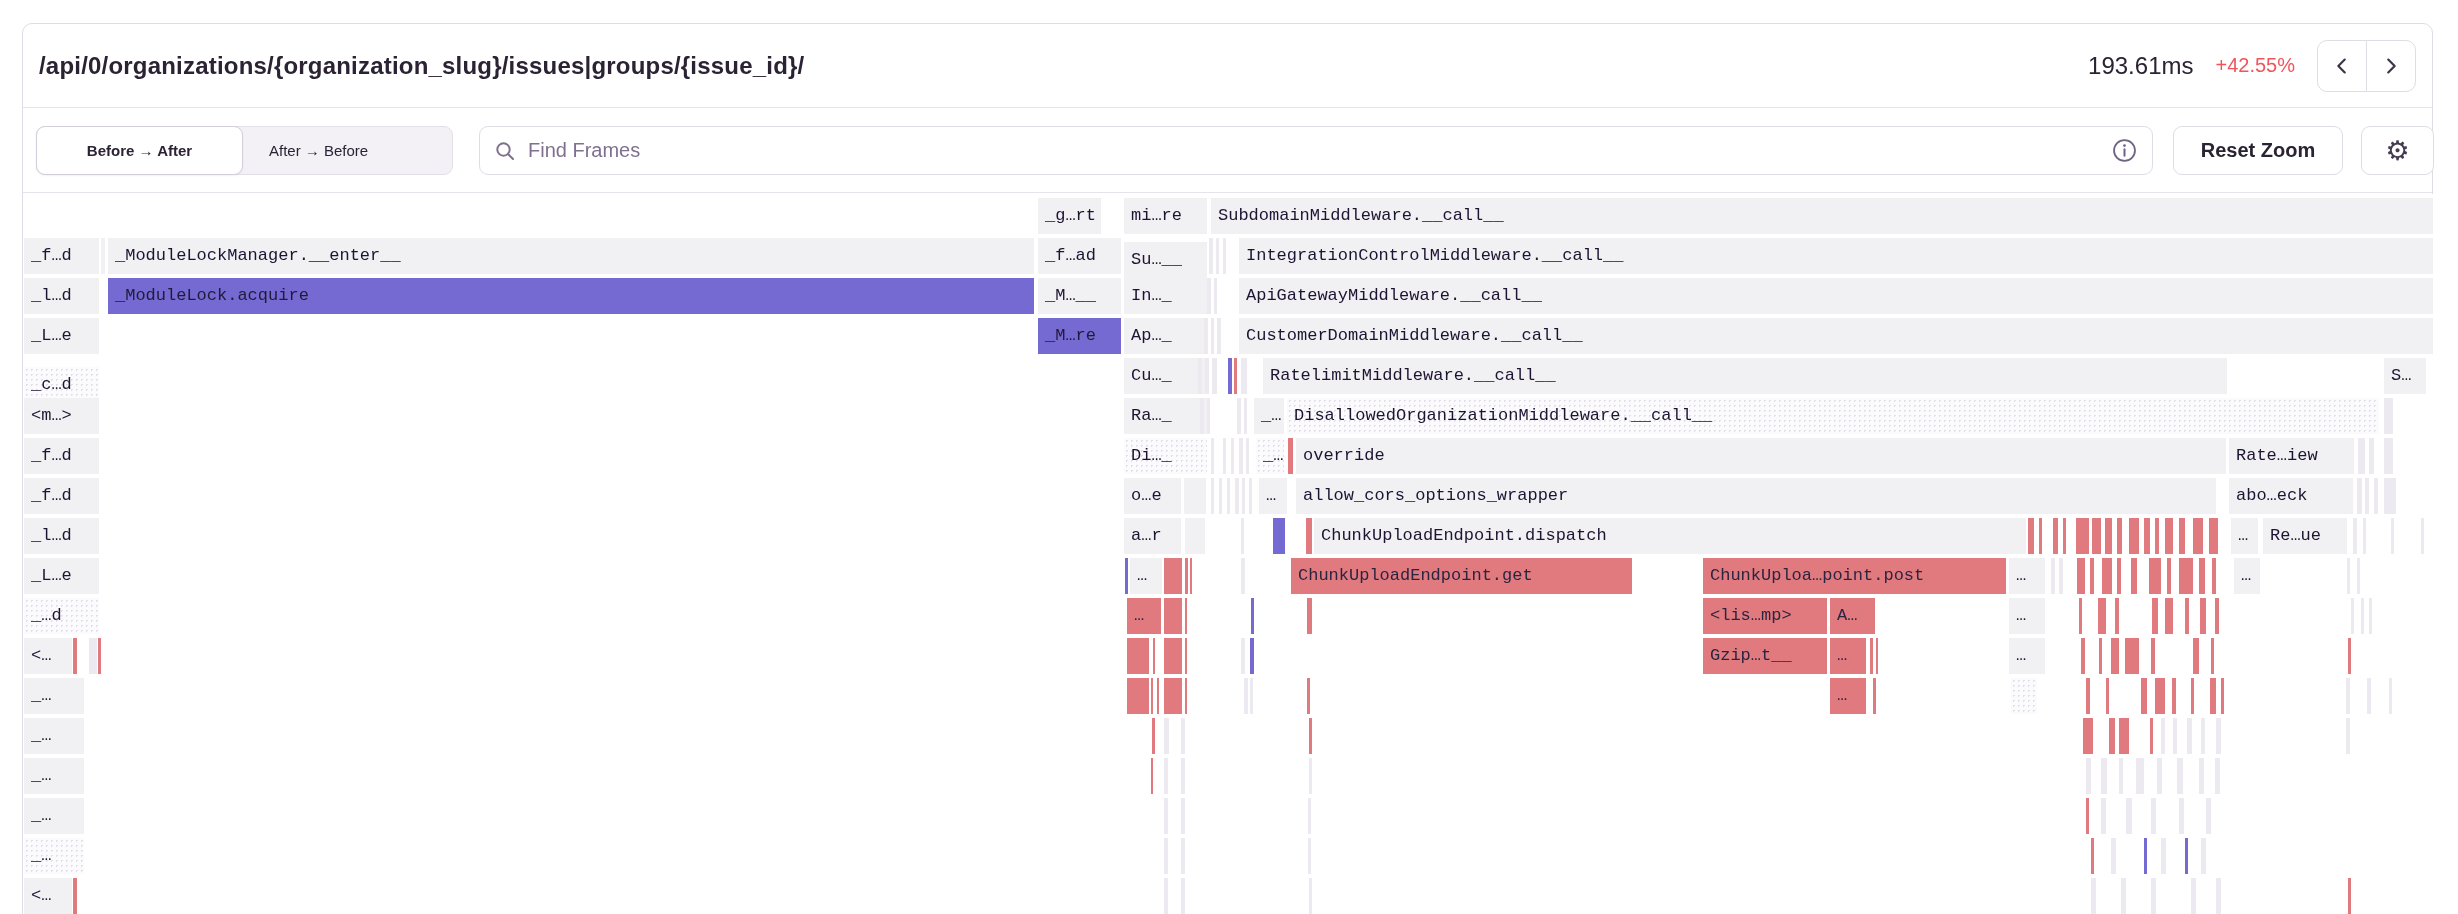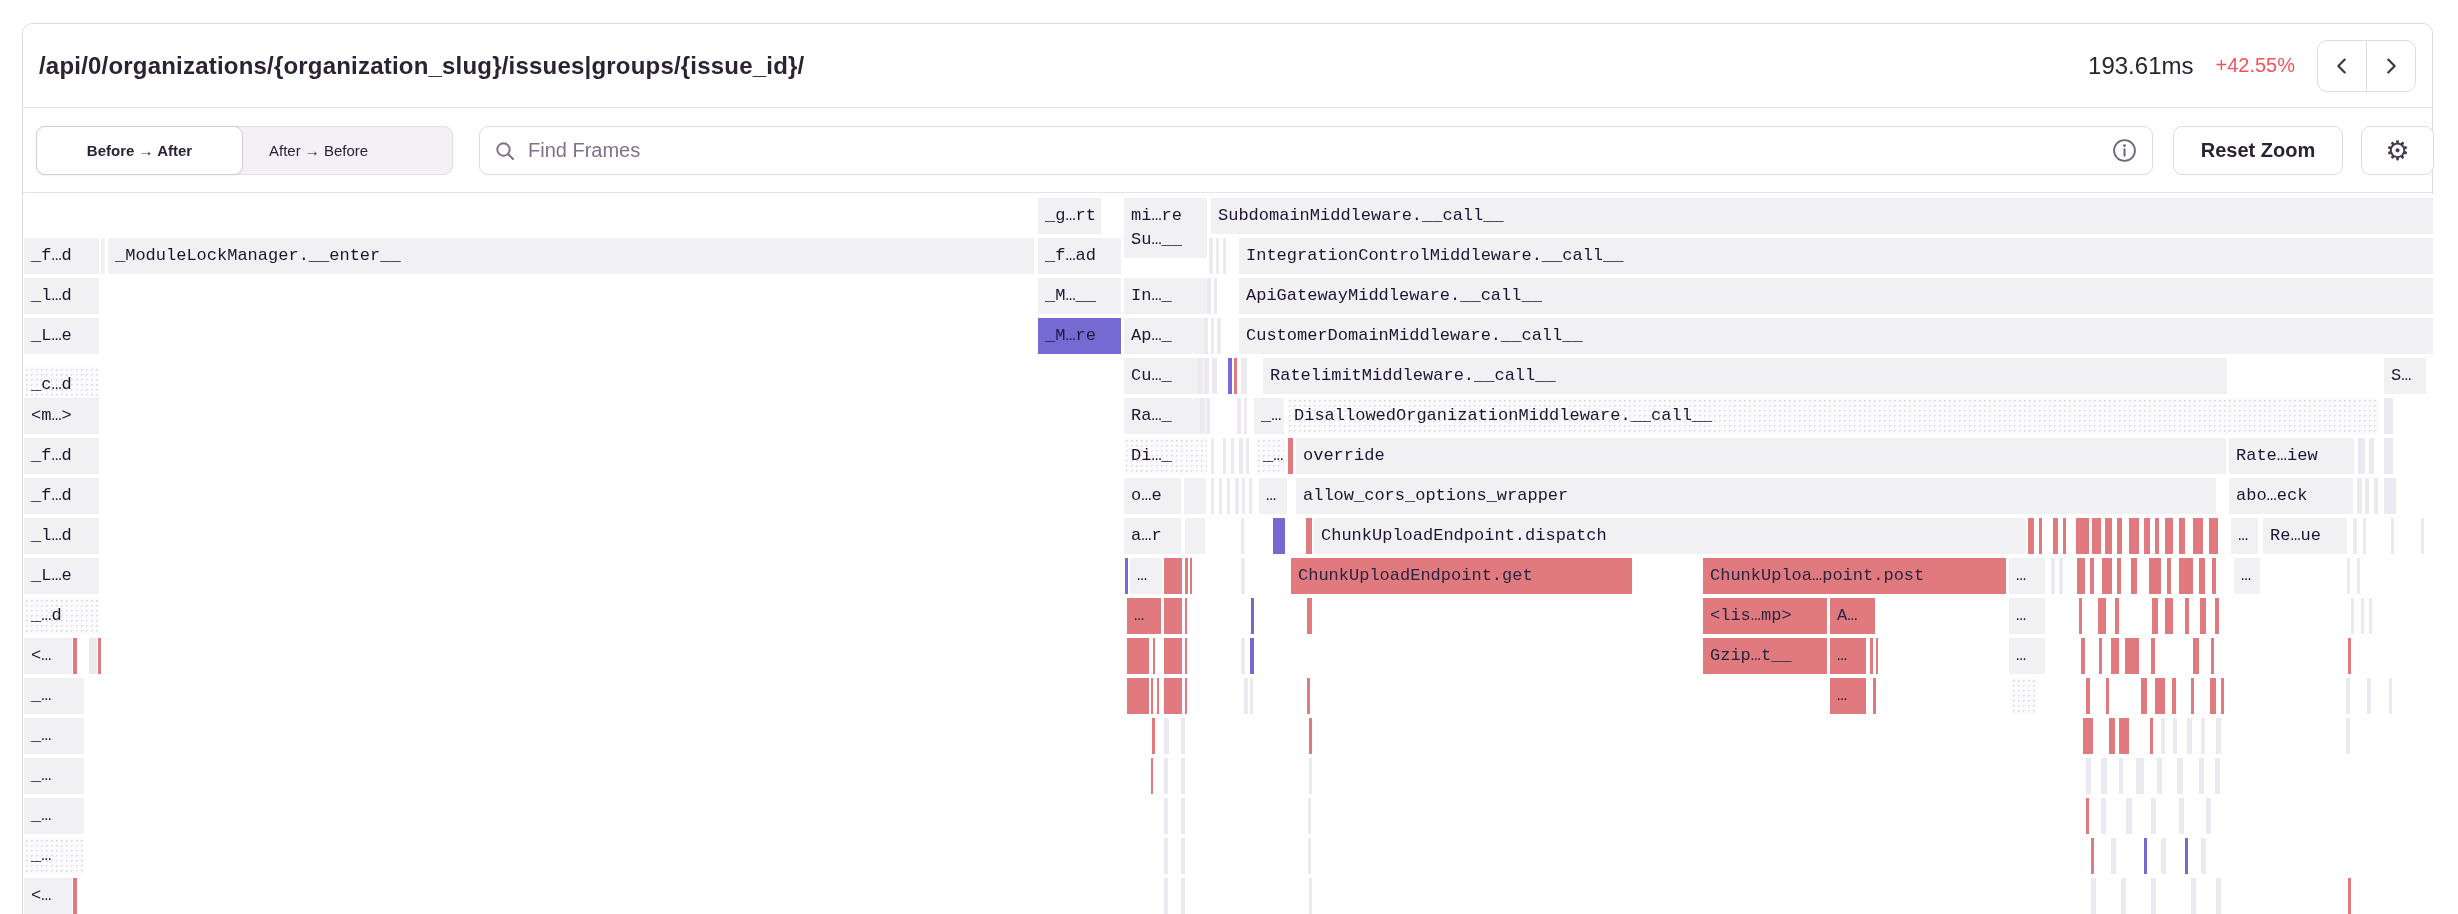--- a/index.html
+++ b/index.html
@@ -115,26 +115,27 @@
   </div>
 
   <div class="flame">
       <div class="fr c-g haslbl" style="left: 1015px; top: 4px; width: 63px;">_g…rt</div>
       <div class="fr c-g haslbl" style="left: 1101px; top: 4px; width: 83px;">mi…re</div>
       <div class="fr c-g haslbl" style="left: 1188px; top: 4px; width: 1222px;">SubdomainMiddleware.__call__</div>
       <div class="fr c-g haslbl" style="left: 1px; top: 44px; width: 75px;">_f…d</div>
       <div class="fr c-g" style="left: 78px; top: 44px; width: 4px;"></div>
       <div class="fr c-g haslbl" style="left: 85px; top: 44px; width: 926px;">_ModuleLockManager.__enter__</div>
       <div class="fr c-g haslbl" style="left: 1015px; top: 44px; width: 83px;">_f…ad</div>
-      <div class="fr c-g haslbl" style="left: 1101px; top: 28px; width: 83px;">Su…__</div>
+      <div class="fr c-g haslbl" style="left: 1101px; top: 48px; width: 83px;">Su…__</div>
       <div class="fr c-f" style="left: 1186px; top: 44px; width: 4px;"></div>
       <div class="fr c-f" style="left: 1193px; top: 44px; width: 3px;"></div>
       <div class="fr c-f" style="left: 1200px; top: 44px; width: 3px;"></div>
       <div class="fr c-g haslbl" style="left: 1216px; top: 44px; width: 1194px;">IntegrationControlMiddleware.__call__</div>
       <div class="fr c-g haslbl" style="left: 1px; top: 84px; width: 75px;">_l…d</div>
+      <div class="fr c-p haslbl" style="left: 85px; top: 84px; width: 926px;">_ModuleLock.acquire</div>
       <div class="fr c-g haslbl" style="left: 1015px; top: 84px; width: 83px;">_M…__</div>
       <div class="fr c-g haslbl" style="left: 1101px; top: 84px; width: 83px;">In…_</div>
       <div class="fr c-f" style="left: 1184px; top: 84px; width: 4px;"></div>
       <div class="fr c-f" style="left: 1191px; top: 84px; width: 3px;"></div>
       <div class="fr c-g haslbl" style="left: 1216px; top: 84px; width: 1194px;">ApiGatewayMiddleware.__call__</div>
       <div class="fr c-g haslbl" style="left: 1px; top: 124px; width: 75px;">_L…e</div>
       <div class="fr c-p haslbl" style="left: 1015px; top: 124px; width: 83px;">_M…re</div>
       <div class="fr c-g haslbl" style="left: 1101px; top: 124px; width: 83px;">Ap…_</div>
       <div class="fr c-f" style="left: 1181px; top: 124px; width: 4px;"></div>
       <div class="fr c-f" style="left: 1188px; top: 124px; width: 3px;"></div>

